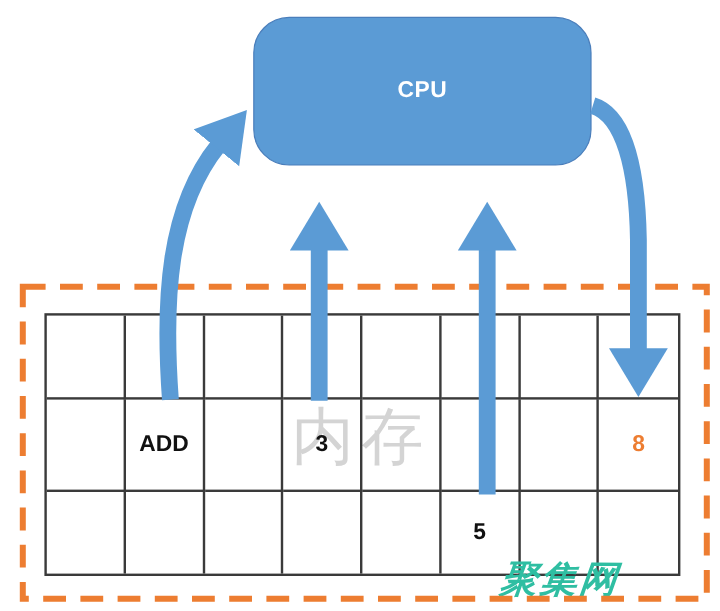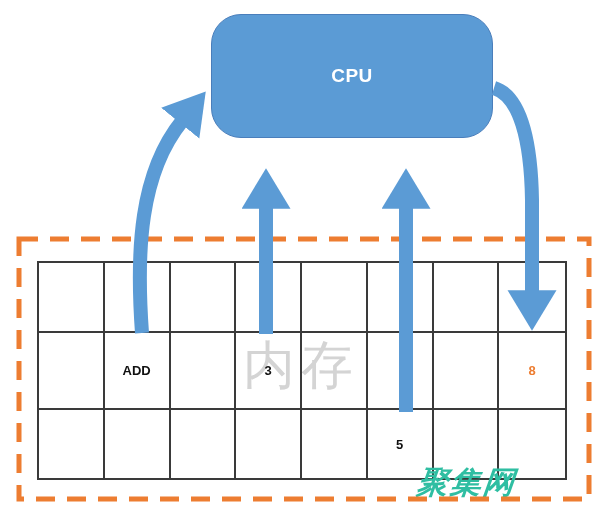--- a/index.html
+++ b/index.html
@@ -19,21 +19,21 @@
   .grid{
     position:absolute;left:37px;top:261px;width:530px;height:219px;
     border:2px solid var(--grid-line);box-sizing:border-box;
     display:grid;grid-template-columns:repeat(8,1fr);
     grid-template-rows:70px 77px 1fr;z-index:1;
   }
   .cell{
     border-right:2px solid var(--grid-line);
     border-bottom:2px solid var(--grid-line);
     display:flex;align-items:center;justify-content:center;
-    font-size:13px;font-weight:600;color:#111;position:relative;z-index:1;
+    font-size:19px;font-weight:600;color:#111;position:relative;z-index:1;
     box-sizing:border-box;
   }
   .cell:nth-child(8n){border-right:none;}
   .cell:nth-child(n+17){border-bottom:none;}
   .mem-watermark{
     position:absolute;left:204px;top:76px;z-index:0;line-height:1;
     font-size:52px;letter-spacing:6px;color:var(--watermark-gray);
     font-family:"DejaVu Serif","Liberation Serif",serif;
     text-align:center;
   }

